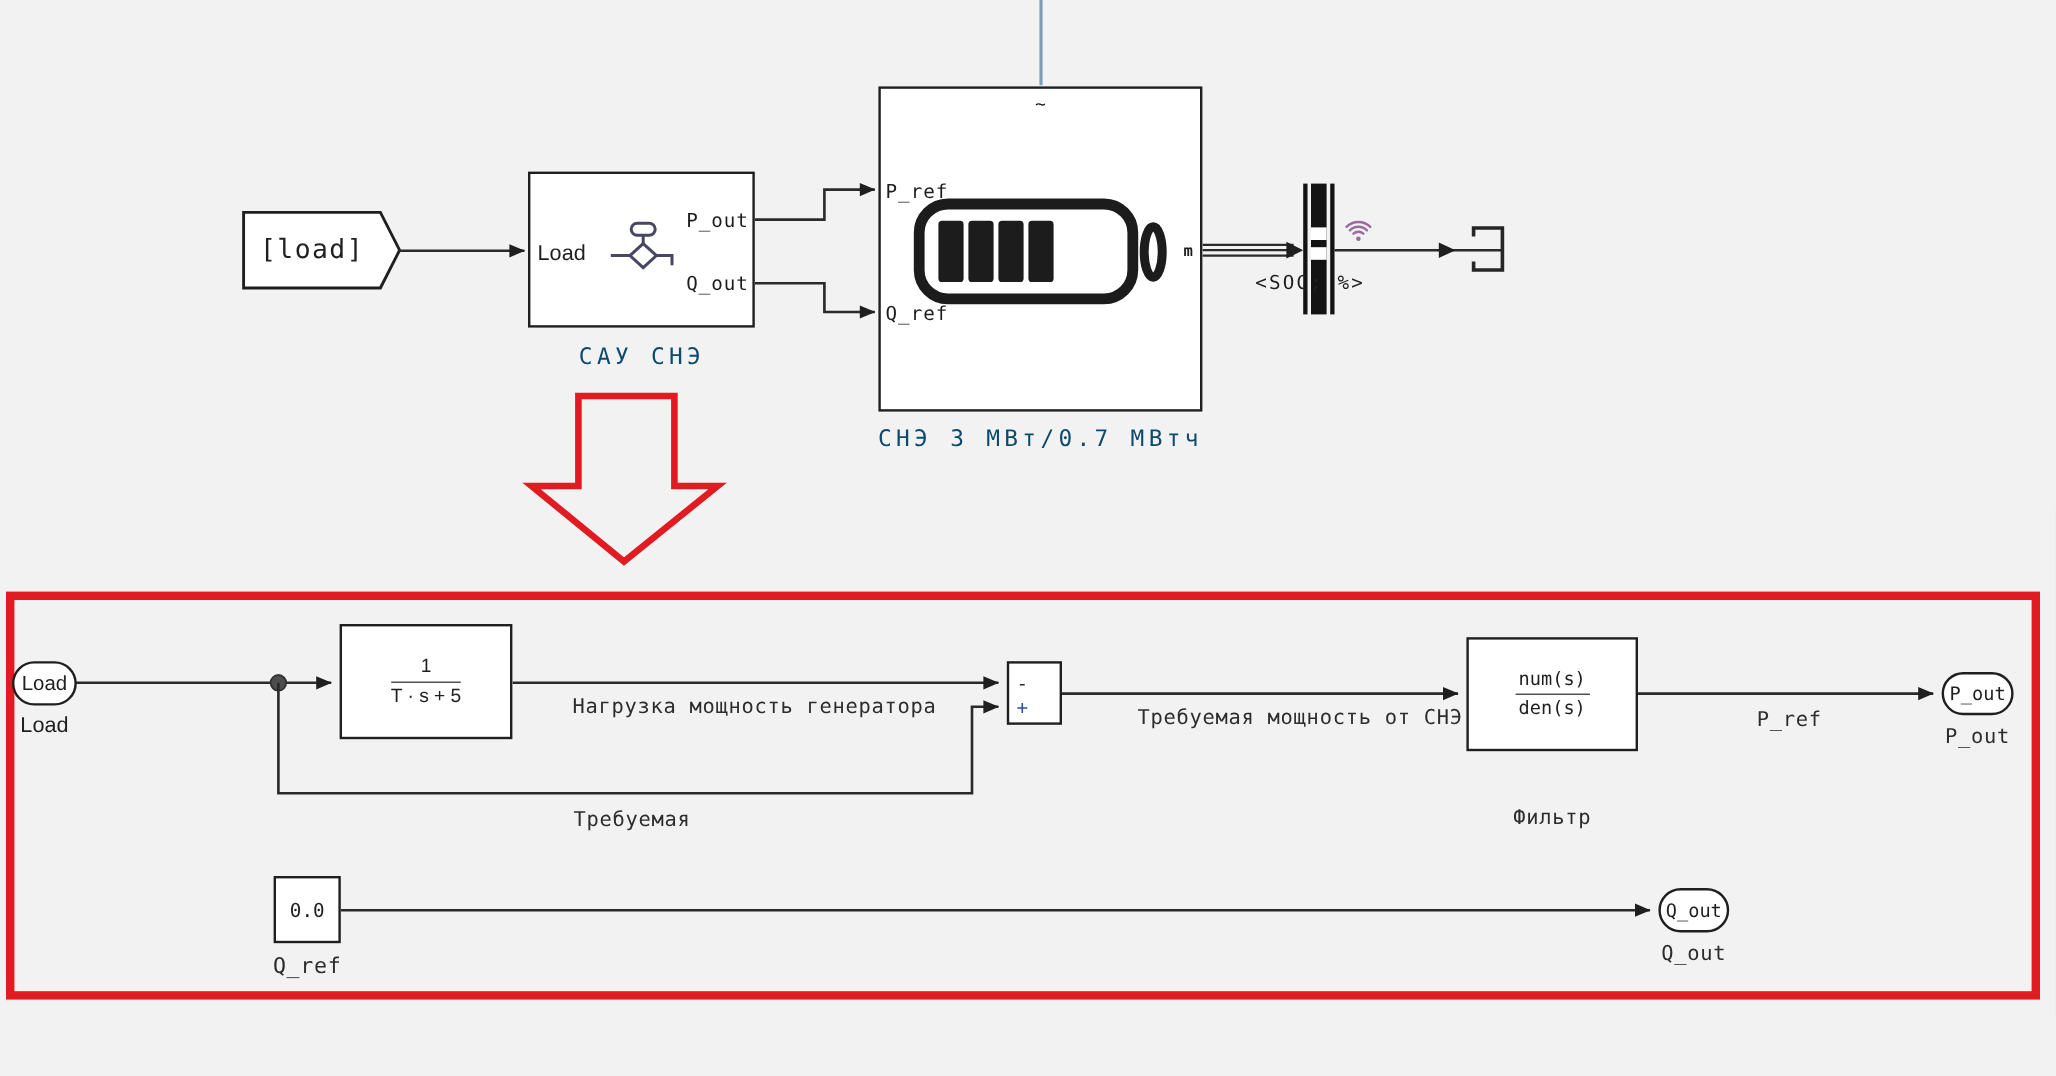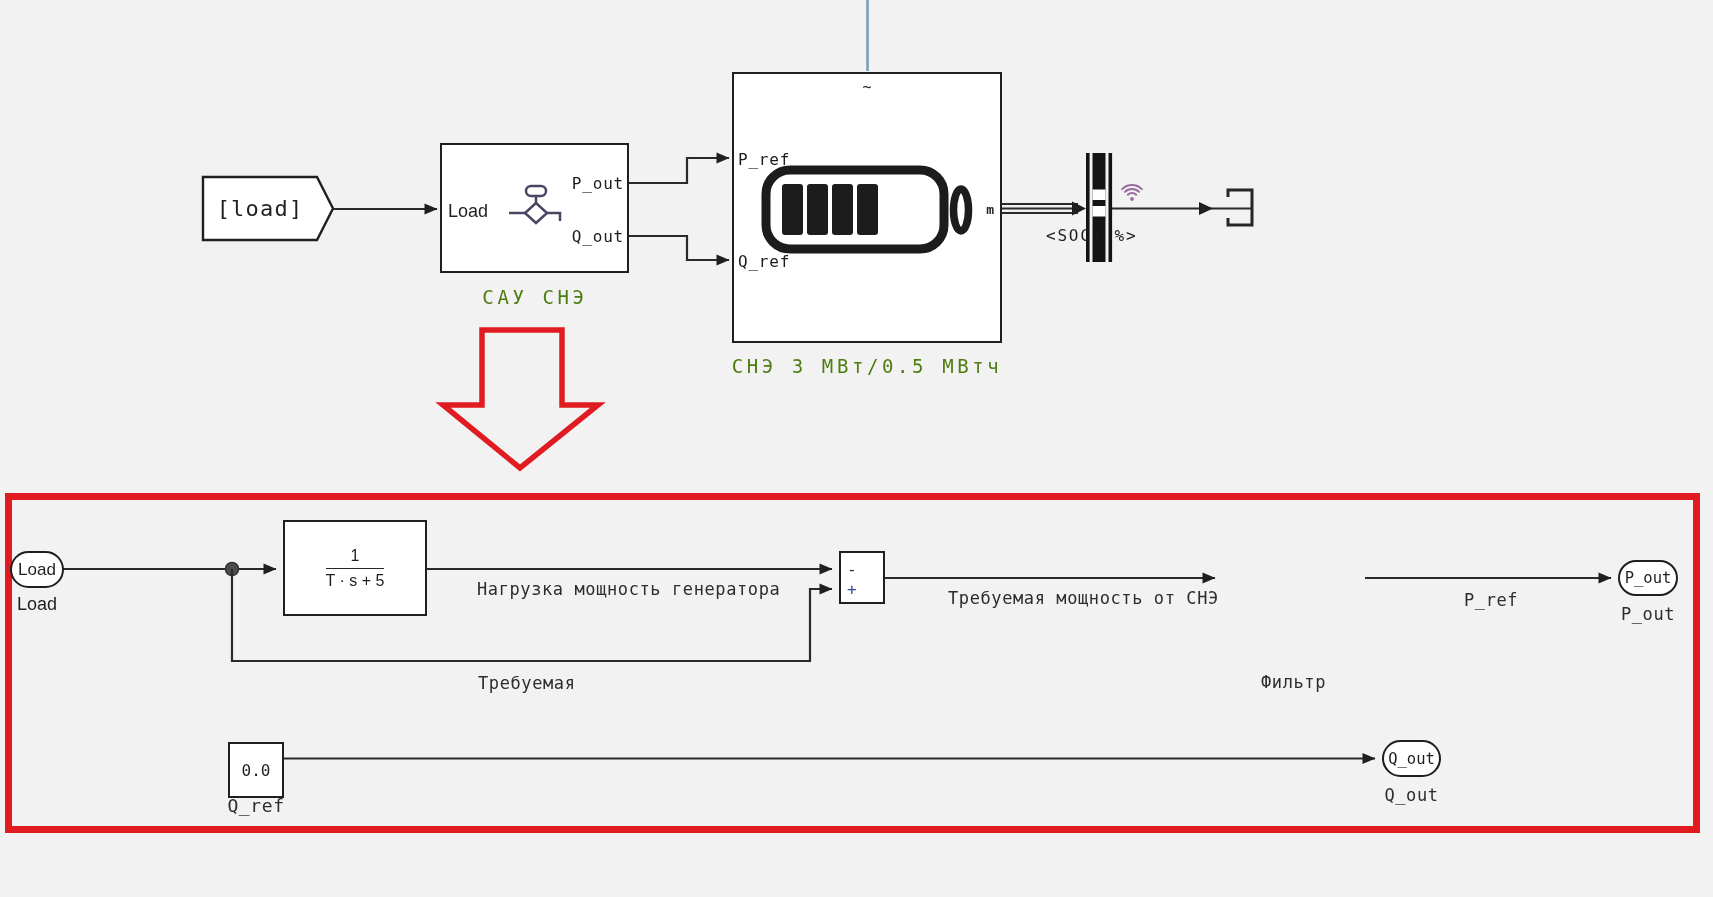--- a/index.html
+++ b/index.html
@@ -14,21 +14,21 @@
   .abs{position:absolute;white-space:nowrap;}
   .block{
     position:absolute;background:#ffffff;border:2.4px solid #1f1f1f;
   }
   .oval{
     position:absolute;background:#ffffff;border:2.4px solid #1f1f1f;border-radius:19px;
     display:flex;align-items:center;justify-content:center;
     font-size:15.5px;
   }
   .oval-sans{font-family:"Liberation Sans","DejaVu Sans",sans-serif;font-size:17px;}
-  .cap{font-size:19px;letter-spacing:3.6px;text-align:center;color:#4d7c0f;}
+  .cap{font-size:19px;letter-spacing:3.6px;text-align:center;color:#0c4a6e;}
   .lbl{font-size:17px;letter-spacing:0.6px;color:#2d2d2d;}
   .portlbl{font-size:16px;letter-spacing:0.8px;color:#1c1c1c;}
   .sans{font-family:"Liberation Sans","DejaVu Sans",sans-serif;}
   .frac{display:inline-flex;flex-direction:column;align-items:center;line-height:1.25;}
   .fnum{align-self:stretch;text-align:center;border-bottom:1.7px solid #262626;padding:0 3px 2px 3px;}
   .fden{padding-top:2px;}
   .center-flex{display:flex;align-items:center;justify-content:center;}
   .red-frame{
     position:absolute;left:5px;top:493px;width:1695px;height:340px;
     border:7px solid #e11b22;background:transparent;
@@ -122,44 +122,50 @@
     <div class="abs" style="left:242px;top:128px;width:18px;text-align:right;font-size:13px;font-weight:600;">m</div>
     <svg width="225" height="95" style="position:absolute;left:23px;top:88px;">
       <rect x="9" y="8" width="178" height="79" rx="24" fill="none" stroke="#1c1c1c" stroke-width="9"></rect>
       <rect x="25" y="22" width="21" height="51" rx="3" fill="#1c1c1c"></rect>
       <rect x="50" y="22" width="21" height="51" rx="3" fill="#1c1c1c"></rect>
       <rect x="75" y="22" width="21" height="51" rx="3" fill="#1c1c1c"></rect>
       <rect x="100" y="22" width="21" height="51" rx="3" fill="#1c1c1c"></rect>
       <ellipse cx="204" cy="48" rx="7.5" ry="21" fill="none" stroke="#1c1c1c" stroke-width="7.5"></ellipse>
     </svg>
   </div>
-  <div class="abs cap" style="left:722px;top:355px;width:290px;">СНЭ 3 МВт/0.5 МВтч</div>
+  <div class="abs cap" style="left:722px;top:355px;width:290px;">СНЭ 3 МВт/0.7 МВтч</div>
 
   <div class="abs" style="left:1046px;top:226px;font-size:16px;letter-spacing:1.8px;">&lt;SOC; %&gt;</div>
 
   <div class="red-frame"></div>
 
   <div class="oval oval-sans" style="left:10px;top:551px;width:54px;height:37px;">Load</div>
   <div class="abs sans" style="left:10px;top:594px;width:54px;text-align:center;font-size:18px;">Load</div>
 
   <div class="block center-flex" style="left:283px;top:520px;width:144px;height:96px;">
     <div class="frac sans" style="font-size:16px;">
       <span class="fnum">1</span>
       <span class="fden">T · s + 5</span>
     </div>
   </div>
 
   <div class="block" style="left:839px;top:551px;width:46px;height:53px;">
     <div class="abs sign" style="left:6px;top:9px;color:#2b2b2b;">-</div>
     <div class="abs sign" style="left:6px;top:29px;color:#2f4f9e;">+</div>
   </div>
 
+  <div class="block center-flex" style="left:1222px;top:531px;width:143px;height:95px;">
+    <div class="frac" style="font-size:15.5px;">
+      <span class="fnum">num(s)</span>
+      <span class="fden">den(s)</span>
+    </div>
+  </div>
   <div class="abs lbl" style="left:1222px;top:672px;width:143px;text-align:center;">Фильтр</div>
 
-  <div class="block center-flex" style="left:228px;top:730px;width:56px;height:56px;font-size:16px;margin-top:12px;">
+  <div class="block center-flex" style="left:228px;top:730px;width:56px;height:56px;font-size:16px;">
     <span>0.0</span>
   </div>
   <div class="abs lbl" style="left:225px;top:795px;width:62px;text-align:center;font-size:18px;">Q_ref</div>
 
   <div class="oval" style="left:1618px;top:560px;width:60px;height:36px;">P_out</div>
   <div class="abs lbl" style="left:1618px;top:604px;width:60px;text-align:center;">P_out</div>
 
   <div class="oval" style="left:1382px;top:740px;width:59px;height:37px;">Q_out</div>
   <div class="abs lbl" style="left:1382px;top:785px;width:59px;text-align:center;">Q_out</div>
 

